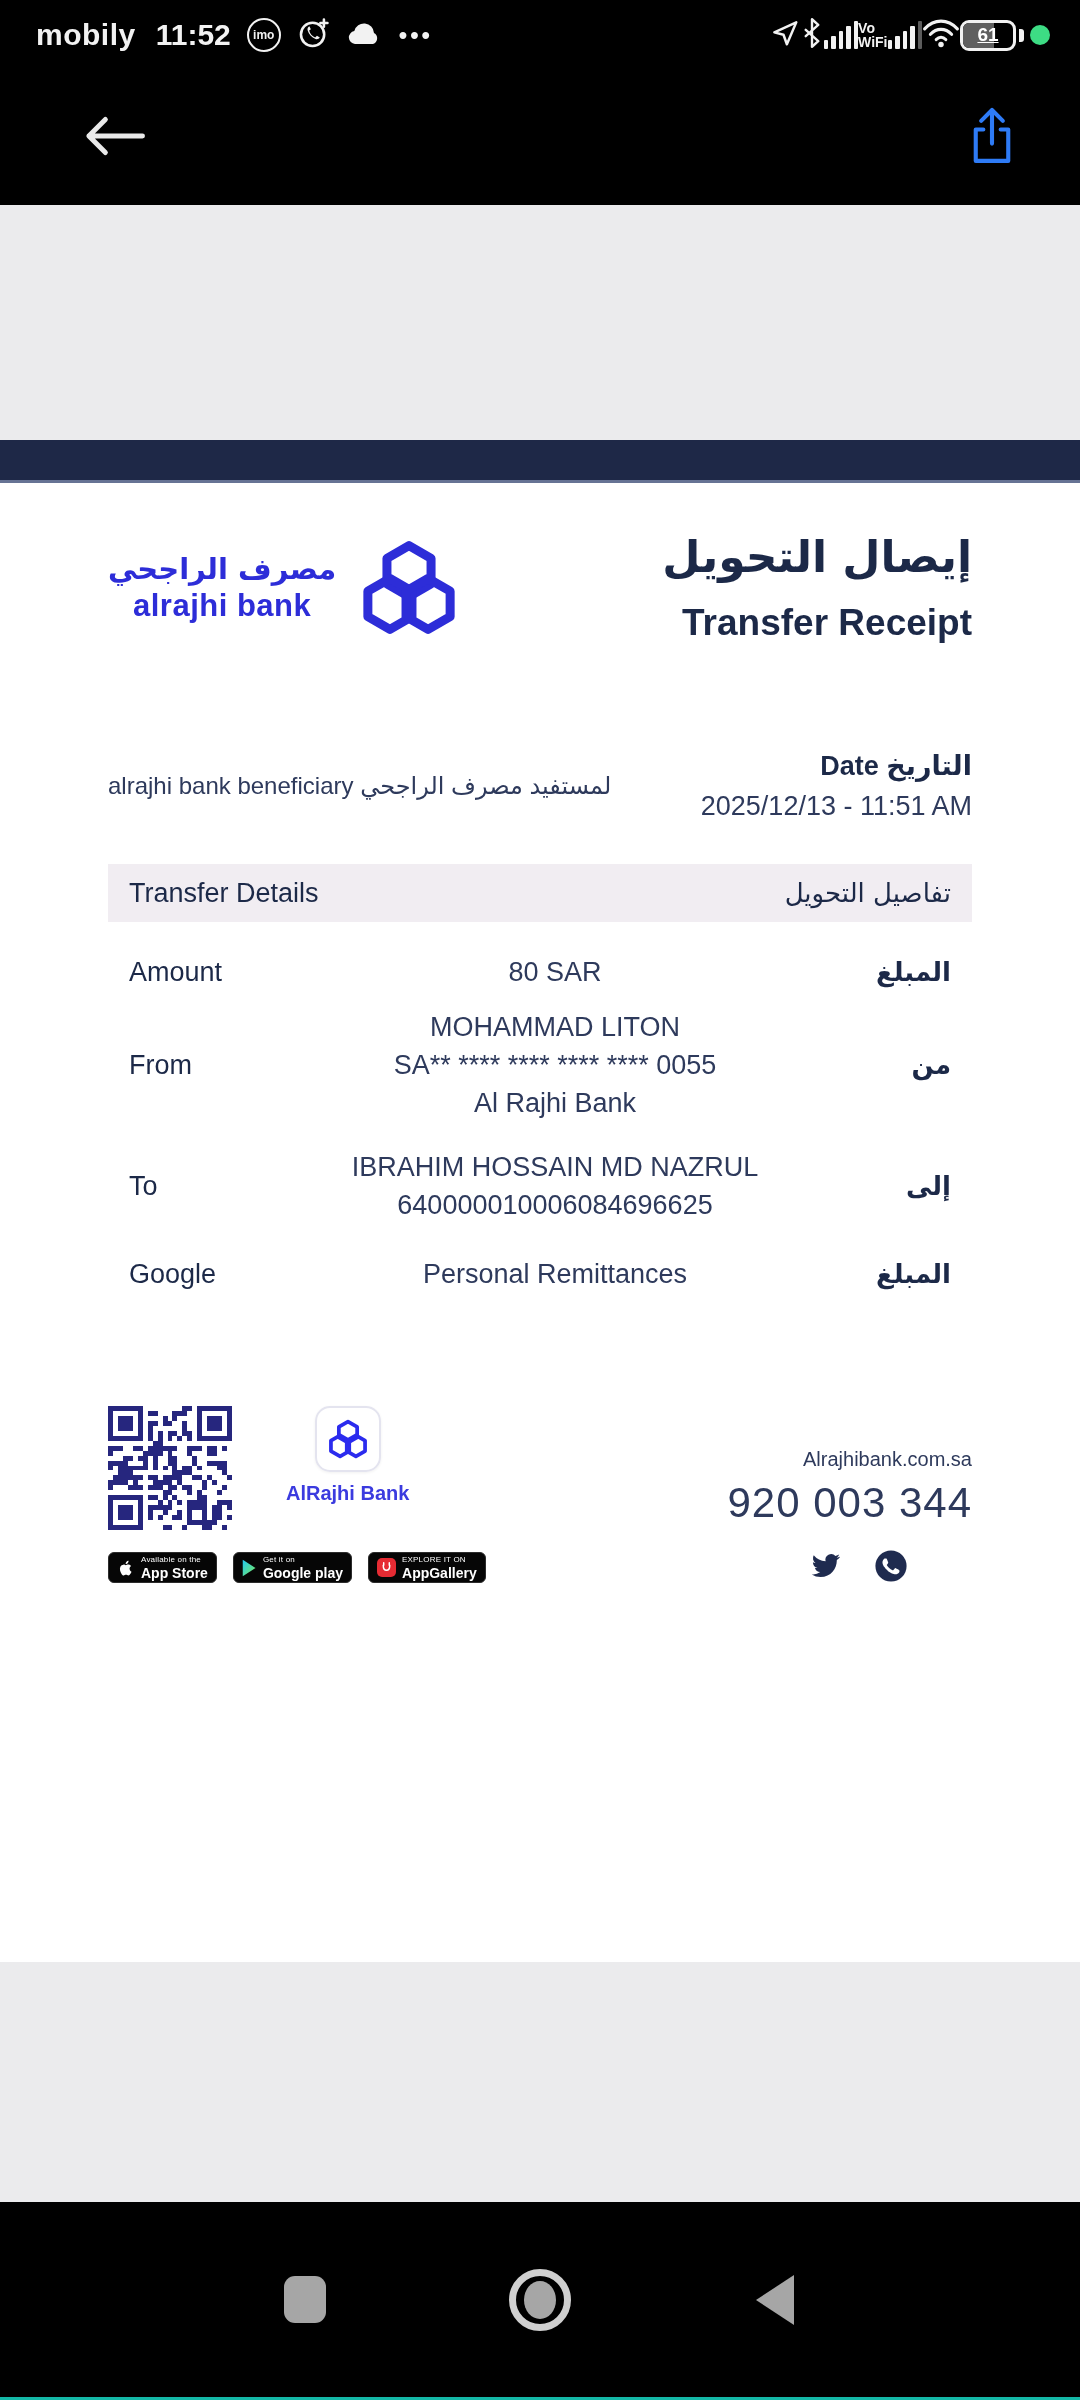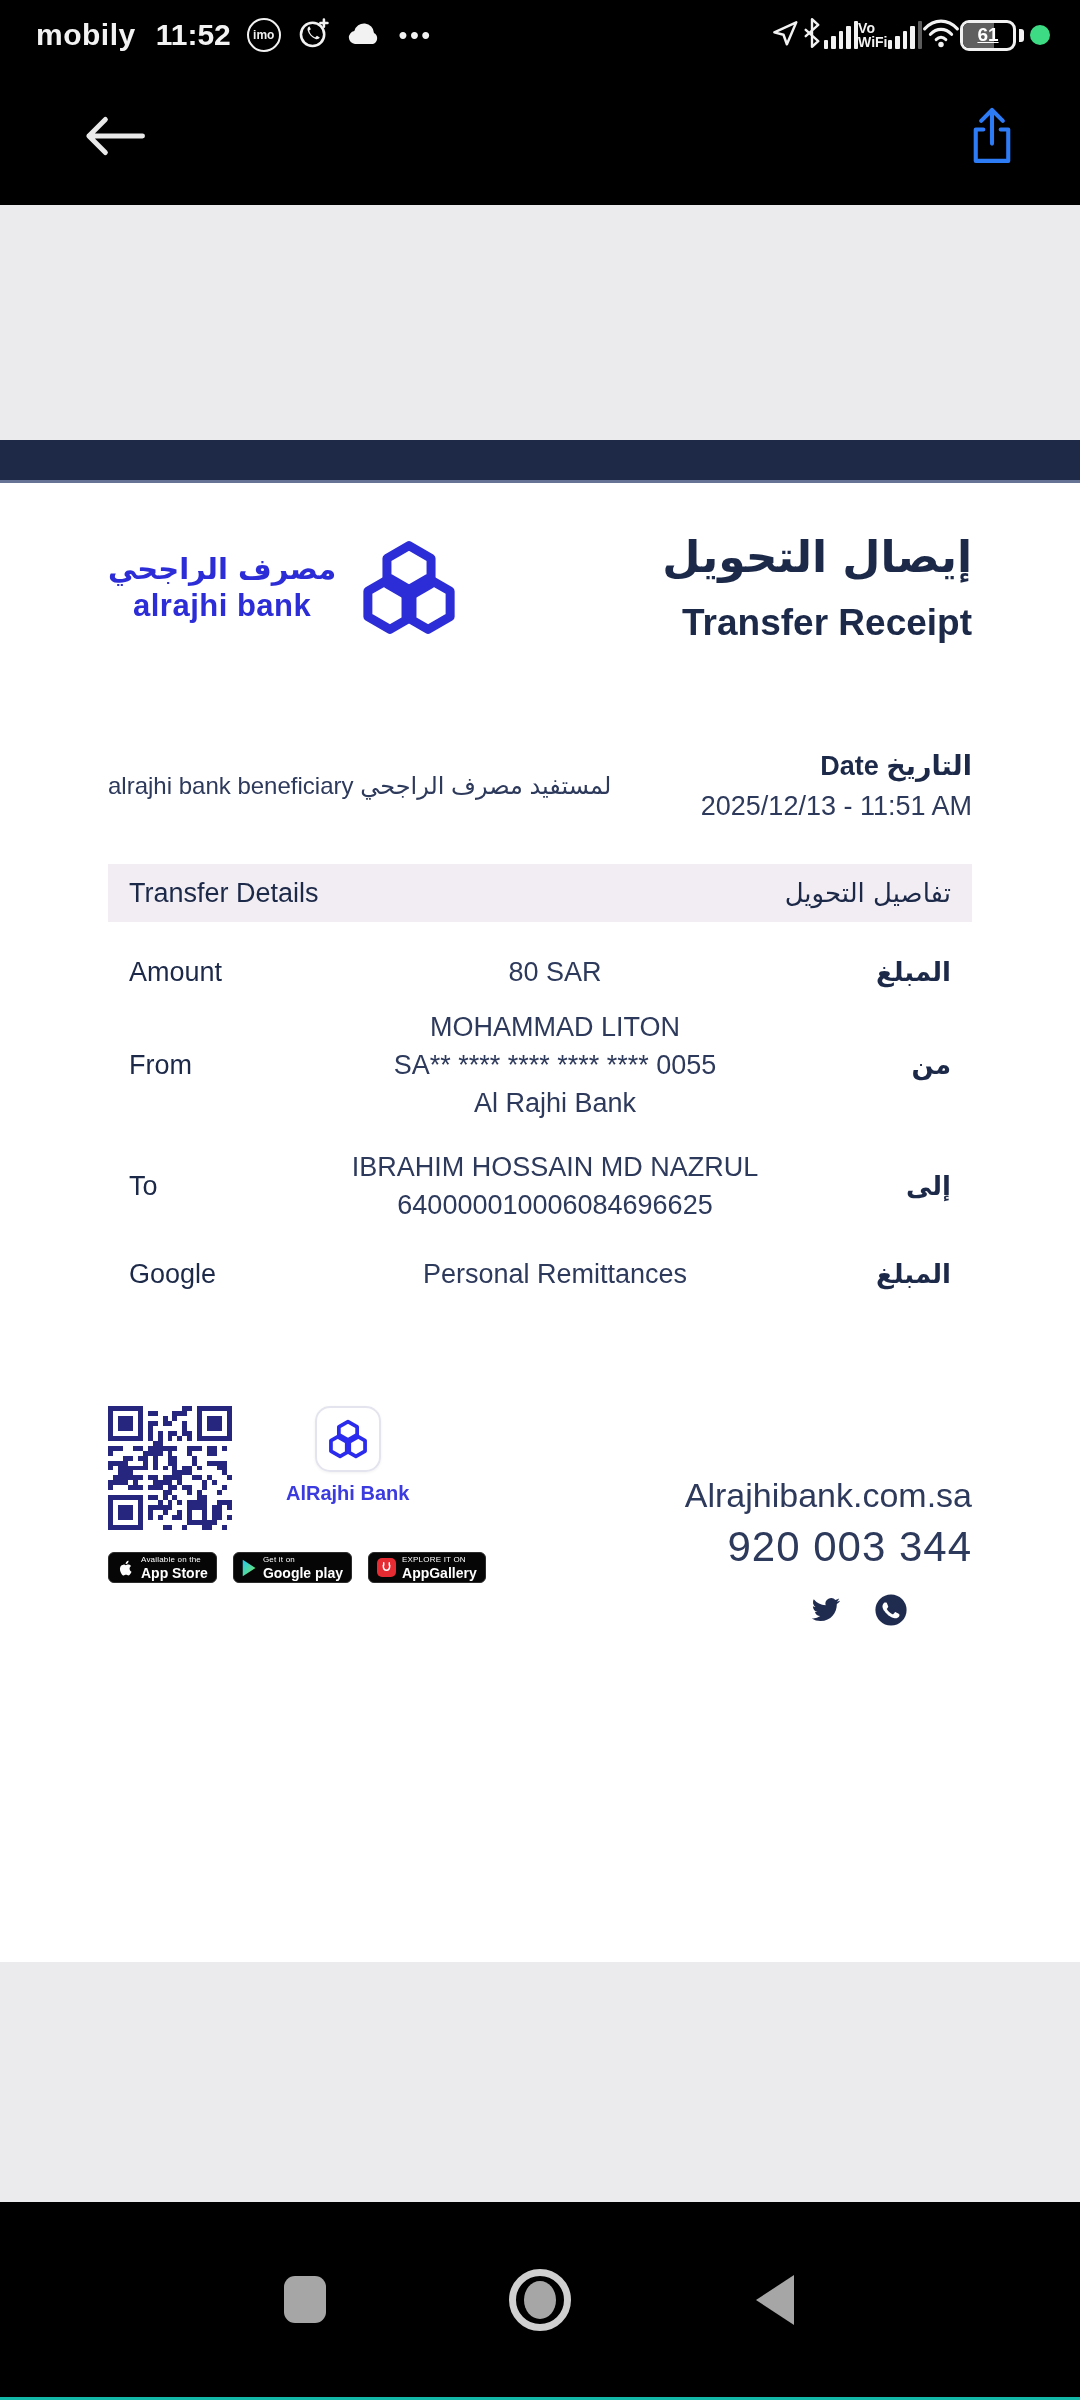--- a/index.html
+++ b/index.html
@@ -74,21 +74,21 @@
   .app-card { width:66px; height:66px; border:2px solid #e4e4ef; border-radius:15px; display:flex; align-items:center; justify-content:center; box-shadow:0 1px 3px rgba(0,0,0,.06); }
   .app-card-label { margin-top:10px; font-size:20px; font-weight:700; color:#3b3bdf; }
   .badges-row { display:flex; gap:16px; margin-top:22px; }
   .store-badge { height:31px; min-width:89px; background:#060606; border:1px solid #2c2c2c; border-radius:6px; display:flex; align-items:center; gap:6px; padding:0 8px; color:#fff; }
   .badge-txt { display:flex; flex-direction:column; line-height:1; }
   .badge-top { font-size:8px; letter-spacing:.2px; }
   .badge-bottom { font-size:14px; font-weight:700; margin-top:2px; white-space:nowrap; }
   .ag-icon { width:19px; height:19px; background:#e62b33; border-radius:5px; display:flex; align-items:center; justify-content:center; }
 
   .footer-right { text-align:right; margin-top:56px; }
-  .website { font-size:34px; color:#2e3a5c;margin-top:28px; }
+  .website { font-size:20px; color:#2e3a5c; }
   .phone { font-size:42px; font-weight:400; color:#2e3a5c; margin-top:8px; letter-spacing:1px; }
   .social-row { margin-top:22px; display:flex; justify-content:flex-end; gap:30px; padding-right:64px; }
 
   
   .nav-bar { height:195px; background:#000; display:flex; align-items:center; justify-content:center; gap:155px; }
   .nav-slot { width:80px; display:flex; align-items:center; justify-content:center; }
   .nav-recents { width:42px; height:47px; background:#a6a6a6; border-radius:11px; }
   .nav-home { width:62px; height:62px; border:7px solid #cfcfcf; border-radius:50%; display:flex; align-items:center; justify-content:center; }
   .nav-home-inner { width:32px; height:38px; background:#a6a6a6; border-radius:50%; }
   .nav-back { width:0; height:0; border-top:25px solid transparent; border-bottom:25px solid transparent; border-right:38px solid #a6a6a6; }

